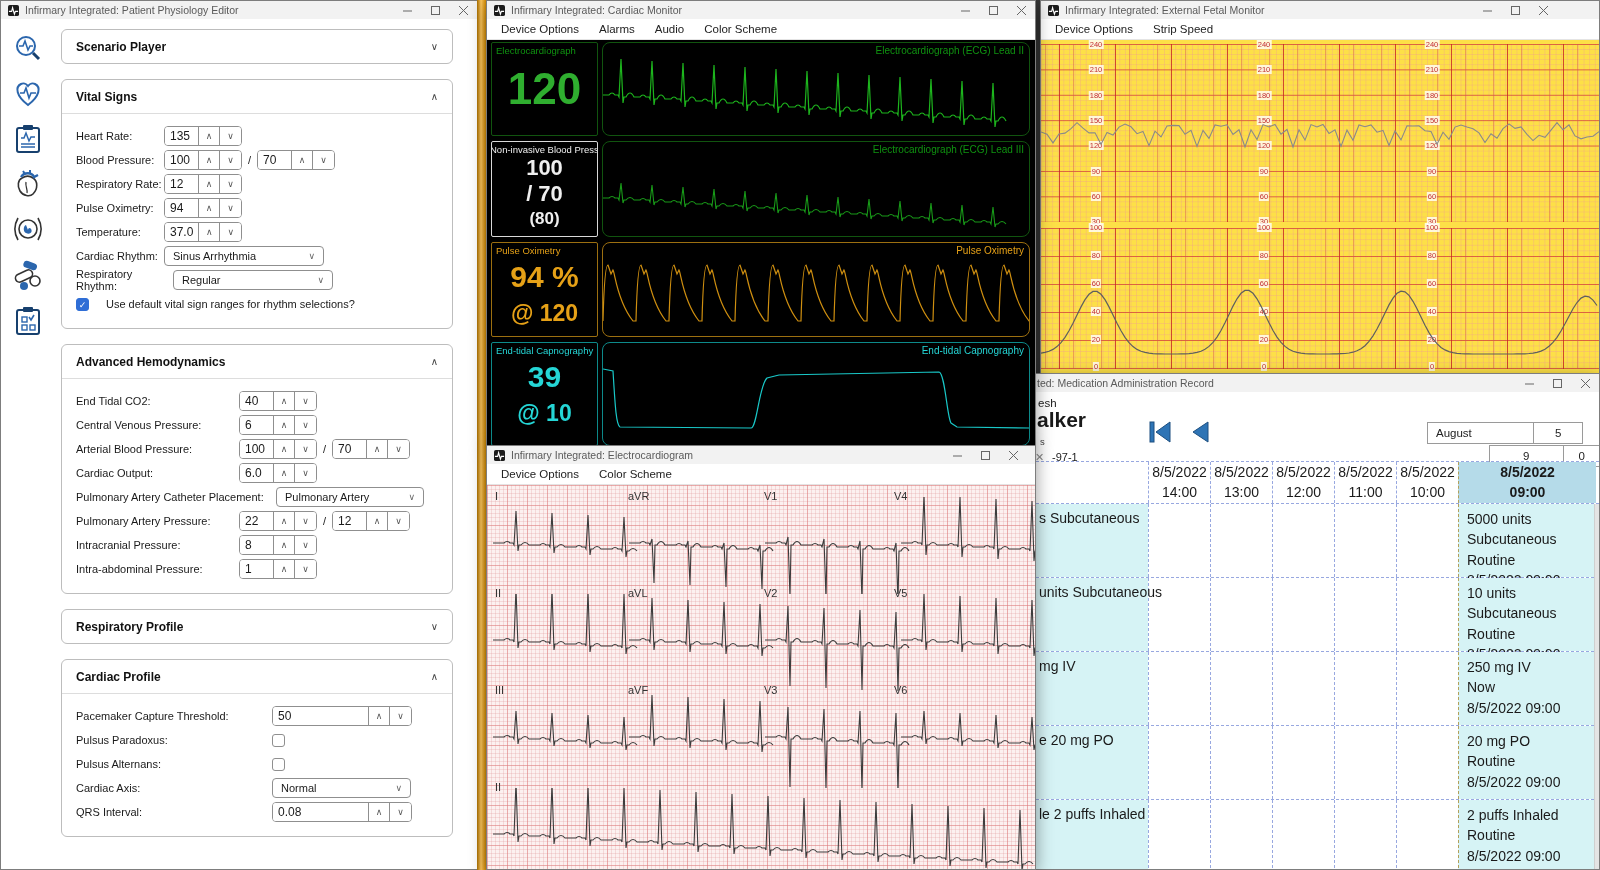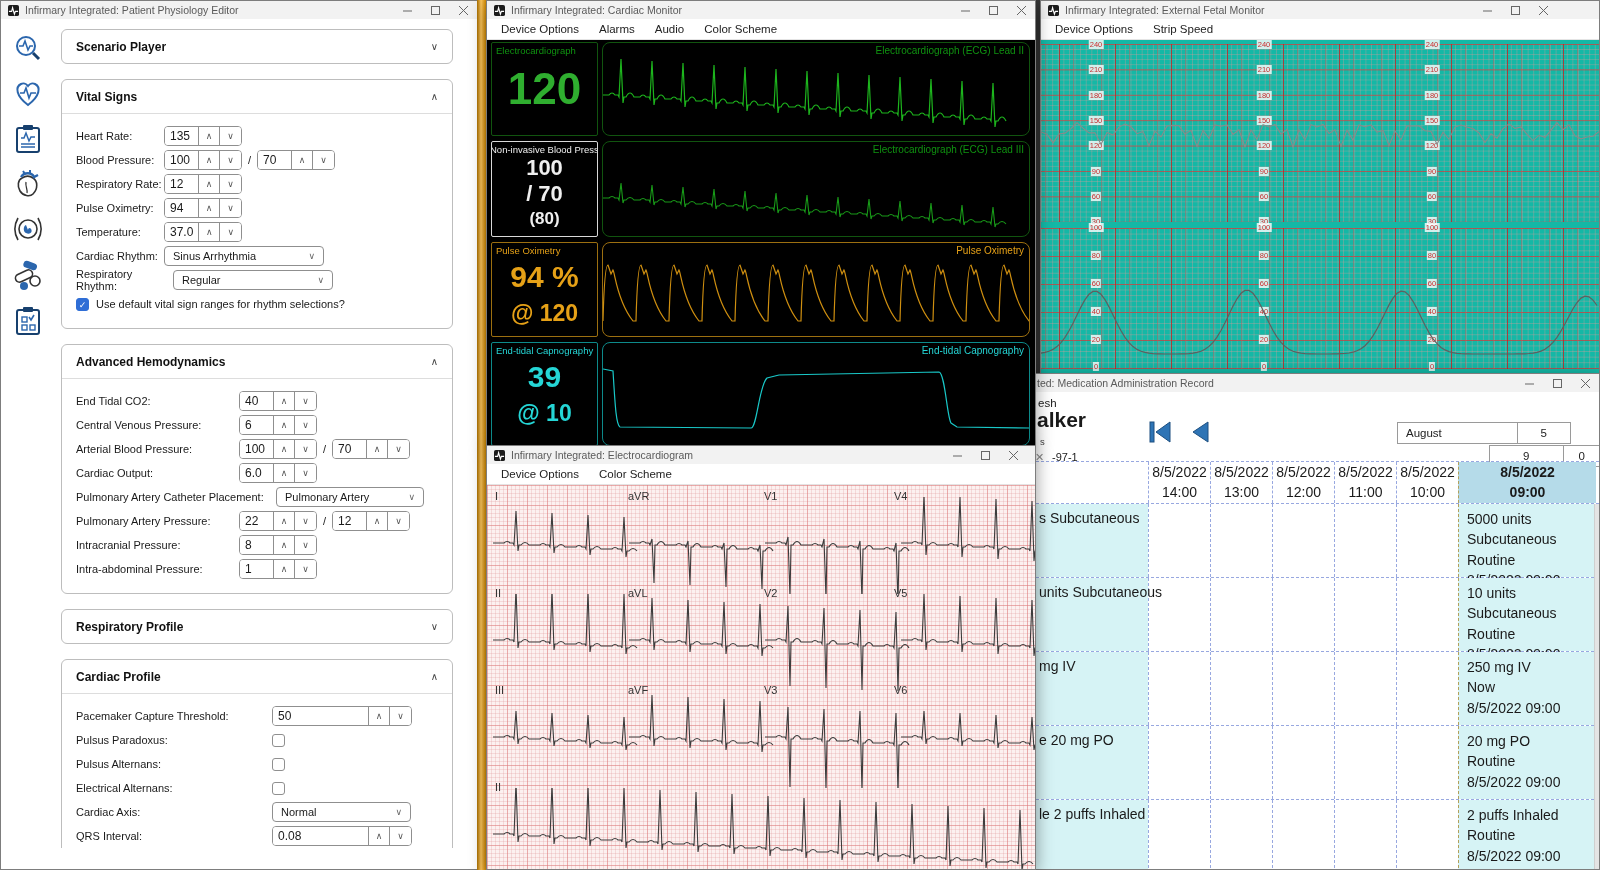--- a/index.html
+++ b/index.html
@@ -31,42 +31,42 @@
 .spin{display:inline-flex;border:1px solid #8f8f8f;border-radius:4px;height:20px;background:#fff;overflow:hidden;align-items:stretch}
 .spin .v{min-width:34px;padding:0 5px;font-size:12px;display:flex;align-items:center;border-right:1px solid #8f8f8f;background:#fff}
 .spin .sb{width:21px;display:flex;align-items:center;justify-content:center;font-size:9px;color:#555;background:#fff}
 .spin .sb:nth-child(2){border-right:1px solid #8f8f8f}
 .spin.wide .v{min-width:96px}
 .slash{margin:0 6px}
 .sel{display:inline-flex;justify-content:space-between;align-items:center;border:1px solid #8f8f8f;border-radius:4px;height:20px;padding:0 8px;font-size:11px;background:#fff;min-width:160px}
 .sel .chev{font-size:9px;color:#666;margin-left:10px}
 .cb{width:13px;height:13px;border:1px solid #8f8f8f;border-radius:3px;background:#fff;flex:0 0 auto}
 .cb.on{background:#2f6ed6;border-color:#2f6ed6;color:#fff;font-size:9px;line-height:12px;text-align:center}
-.cb-lbl{margin-left:7px}
+.cb-lbl{margin-left:17px}
 #stripe{position:absolute;left:477px;top:0;width:9px;height:870px;background:linear-gradient(to right,#a86e00,#ffc85e 45%,#d88e00);z-index:2}
 
 #win-monitor{left:486px;top:0;width:550px;height:448px;z-index:4}
 #mon-screen{position:relative;background:#000;height:408px}
 .np{position:absolute;left:4px;width:107px;background:#000;border-radius:2px;padding:2px 4px;overflow:hidden}
 .np .nlab{font-size:9.5px;white-space:nowrap}
 .np .big{text-align:center;font-weight:bold}
 .trc{position:absolute;left:115px;right:5px;background:#000;border-radius:8px}
 .trc .tlab{position:absolute;top:2px;right:5px;font-size:10px;white-space:nowrap}
 .trc svg{position:absolute;inset:0}
 
 #win-ecg12{left:486px;top:445px;width:550px;height:425px;z-index:5}
 #paper{position:relative;height:386px;background:#fcf1f0;
 background-image:linear-gradient(to right,rgba(222,125,125,.5) 1px,transparent 1px),linear-gradient(to bottom,rgba(222,125,125,.5) 1px,transparent 1px),linear-gradient(to right,rgba(228,160,160,.3) 1px,transparent 1px),linear-gradient(to bottom,rgba(228,160,160,.3) 1px,transparent 1px);
 background-size:20px 20px,20px 20px,4px 4px,4px 4px}
 .leadlab{position:absolute;font-size:11px;color:#333}
 .ekgrow{position:absolute;left:0;width:548px;height:97px}
 .ekg{fill:none;stroke:#3c3c3c;stroke-width:1.1}
 
 #win-fetal{left:1040px;top:0;width:560px;height:380px;z-index:1}
-#strip{position:relative;height:341px;background:#14b8a6;overflow:hidden}
+#strip{position:relative;height:341px;background:#fde047;overflow:hidden}
 .ctg{position:absolute;left:0;right:0}
 .fhr-sec{top:4px;height:178px;
 background-image:linear-gradient(to right,rgba(198,35,35,.8) 1.5px,transparent 1.5px),linear-gradient(to right,rgba(215,85,85,.45) 1px,transparent 1px),linear-gradient(to bottom,rgba(205,45,45,.65) 1px,transparent 1px),linear-gradient(to right,rgba(238,150,150,.33) 1px,transparent 1px),linear-gradient(to bottom,rgba(238,150,150,.33) 1px,transparent 1px);
 background-size:56px 100%,28px 100%,100% 25.4px,5.6px 100%,100% 5.08px;background-position:18px 0,4px 0,0 0,0 0,0 0}
 .toco-sec{top:188px;height:141px;
 background-image:linear-gradient(to right,rgba(198,35,35,.8) 1.5px,transparent 1.5px),linear-gradient(to right,rgba(215,85,85,.45) 1px,transparent 1px),linear-gradient(to bottom,rgba(205,45,45,.65) 1px,transparent 1px),linear-gradient(to right,rgba(238,150,150,.33) 1px,transparent 1px),linear-gradient(to bottom,rgba(238,150,150,.33) 1px,transparent 1px);
 background-size:56px 100%,28px 100%,100% 28px,5.6px 100%,100% 5.6px;background-position:18px 0,4px 0,0 0,0 0,0 0}
 .tickcol{position:absolute;top:0;width:30px}
 .tickcol span{position:absolute;font-size:7.5px;color:#c23030;background:rgba(255,255,255,.8);padding:0 1px;transform:translateX(-50%)}
 .fhr-ticks span:nth-child(1){top:-4px}.fhr-ticks span:nth-child(2){top:21px}.fhr-ticks span:nth-child(3){top:47px}.fhr-ticks span:nth-child(4){top:72px}.fhr-ticks span:nth-child(5){top:97px}.fhr-ticks span:nth-child(6){top:123px}.fhr-ticks span:nth-child(7){top:148px}.fhr-ticks span:nth-child(8){top:173px}
@@ -356,24 +356,20 @@
                   <span class="sb">∧</span>
                   <span class="sb">∨</span>
                 </span>
               </div>
           <div class="frow">
                 <span class="flbl">Pulsus Paradoxus:</span>
                 <span class="cb"></span>
               </div>
           <div class="frow">
                 <span class="flbl">Pulsus Alternans:</span>
-                <span class="cb"></span>
-              </div>
-          <div class="frow">
-                <span class="flbl">Electrical Alternans:</span>
                 <span class="cb"></span>
               </div>
           <div class="frow">
                 <span class="flbl">Cardiac Axis:</span>
             <span class="sel" style="min-width:139px">
                   <span>Normal</span>
                   <span class="chev">∨</span>
                 </span>
               </div>
           <div class="frow">
@@ -518,21 +514,21 @@
     <span class="frag" style="left:151px;top:59px;font-size:11px">-97-1</span>
     <span id="mar-nav">
       <svg class="navbtn" viewBox="0 0 26 26">
             <rect x="3" y="3" width="4" height="20" fill="#2e74b5" stroke="#1d4f80"></rect>
             <polygon points="23,3 9,13 23,23" fill="#2e74b5" stroke="#1d4f80"></polygon>
           </svg>
       <svg class="navbtn" viewBox="0 0 26 26">
             <polygon points="21,3 6,13 21,23" fill="#2e74b5" stroke="#1d4f80"></polygon>
           </svg>
     </span>
-    <span class="datebox" style="left:496px;top:30px;width:174px">
+    <span class="datebox" style="left:526px;top:30px;width:156px">
       <span class="dcell" style="width:120px">August</span>
       <span class="dcell" style="width:54px;justify-content:center">5</span>
     </span>
     <span class="datebox" style="left:588px;top:53px;width:112px">
       <span class="dcell" style="width:74px;justify-content:center">9</span>
       <span class="dcell" style="width:38px;justify-content:center">0</span>
     </span>
   </div>
   <div id="mar-table">
     <div class="mar-hdr">

